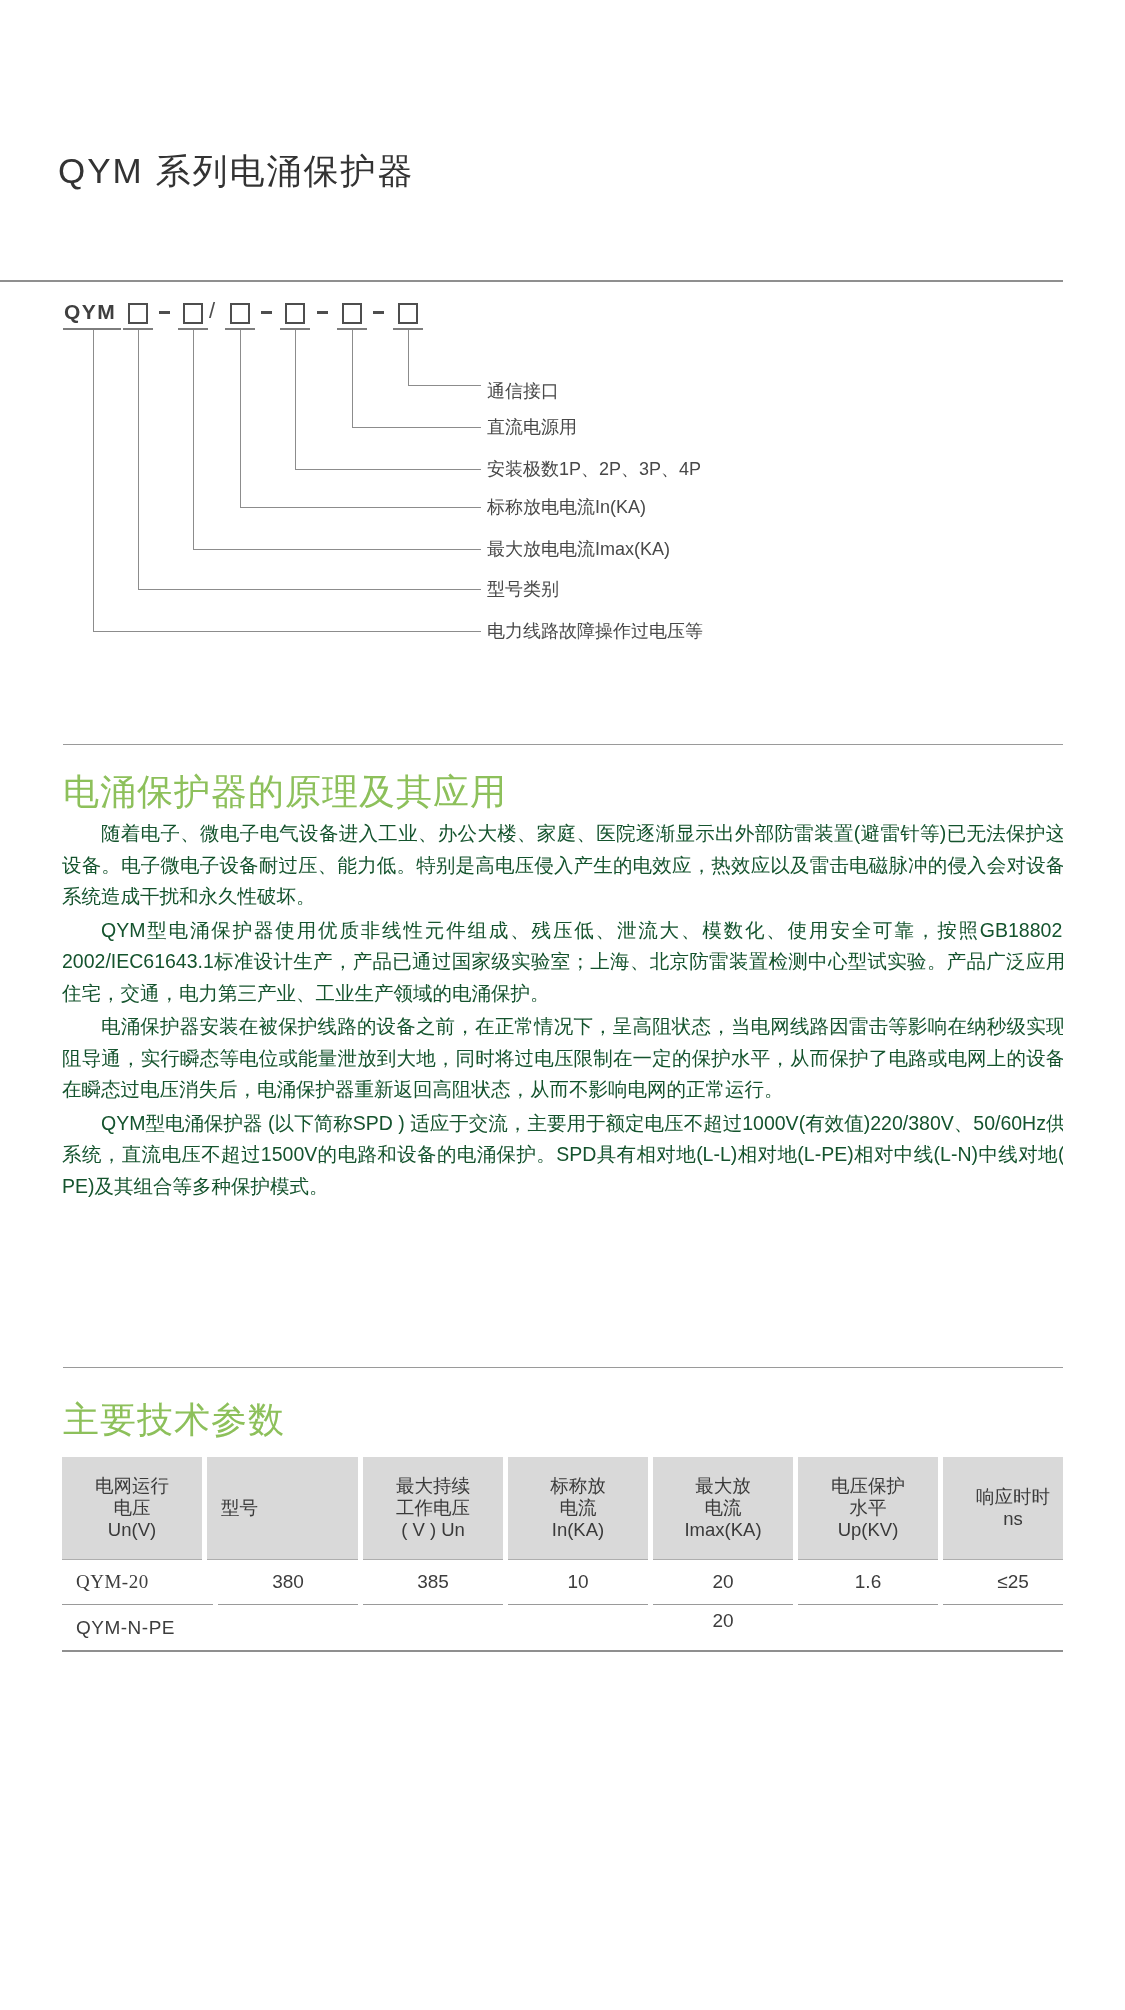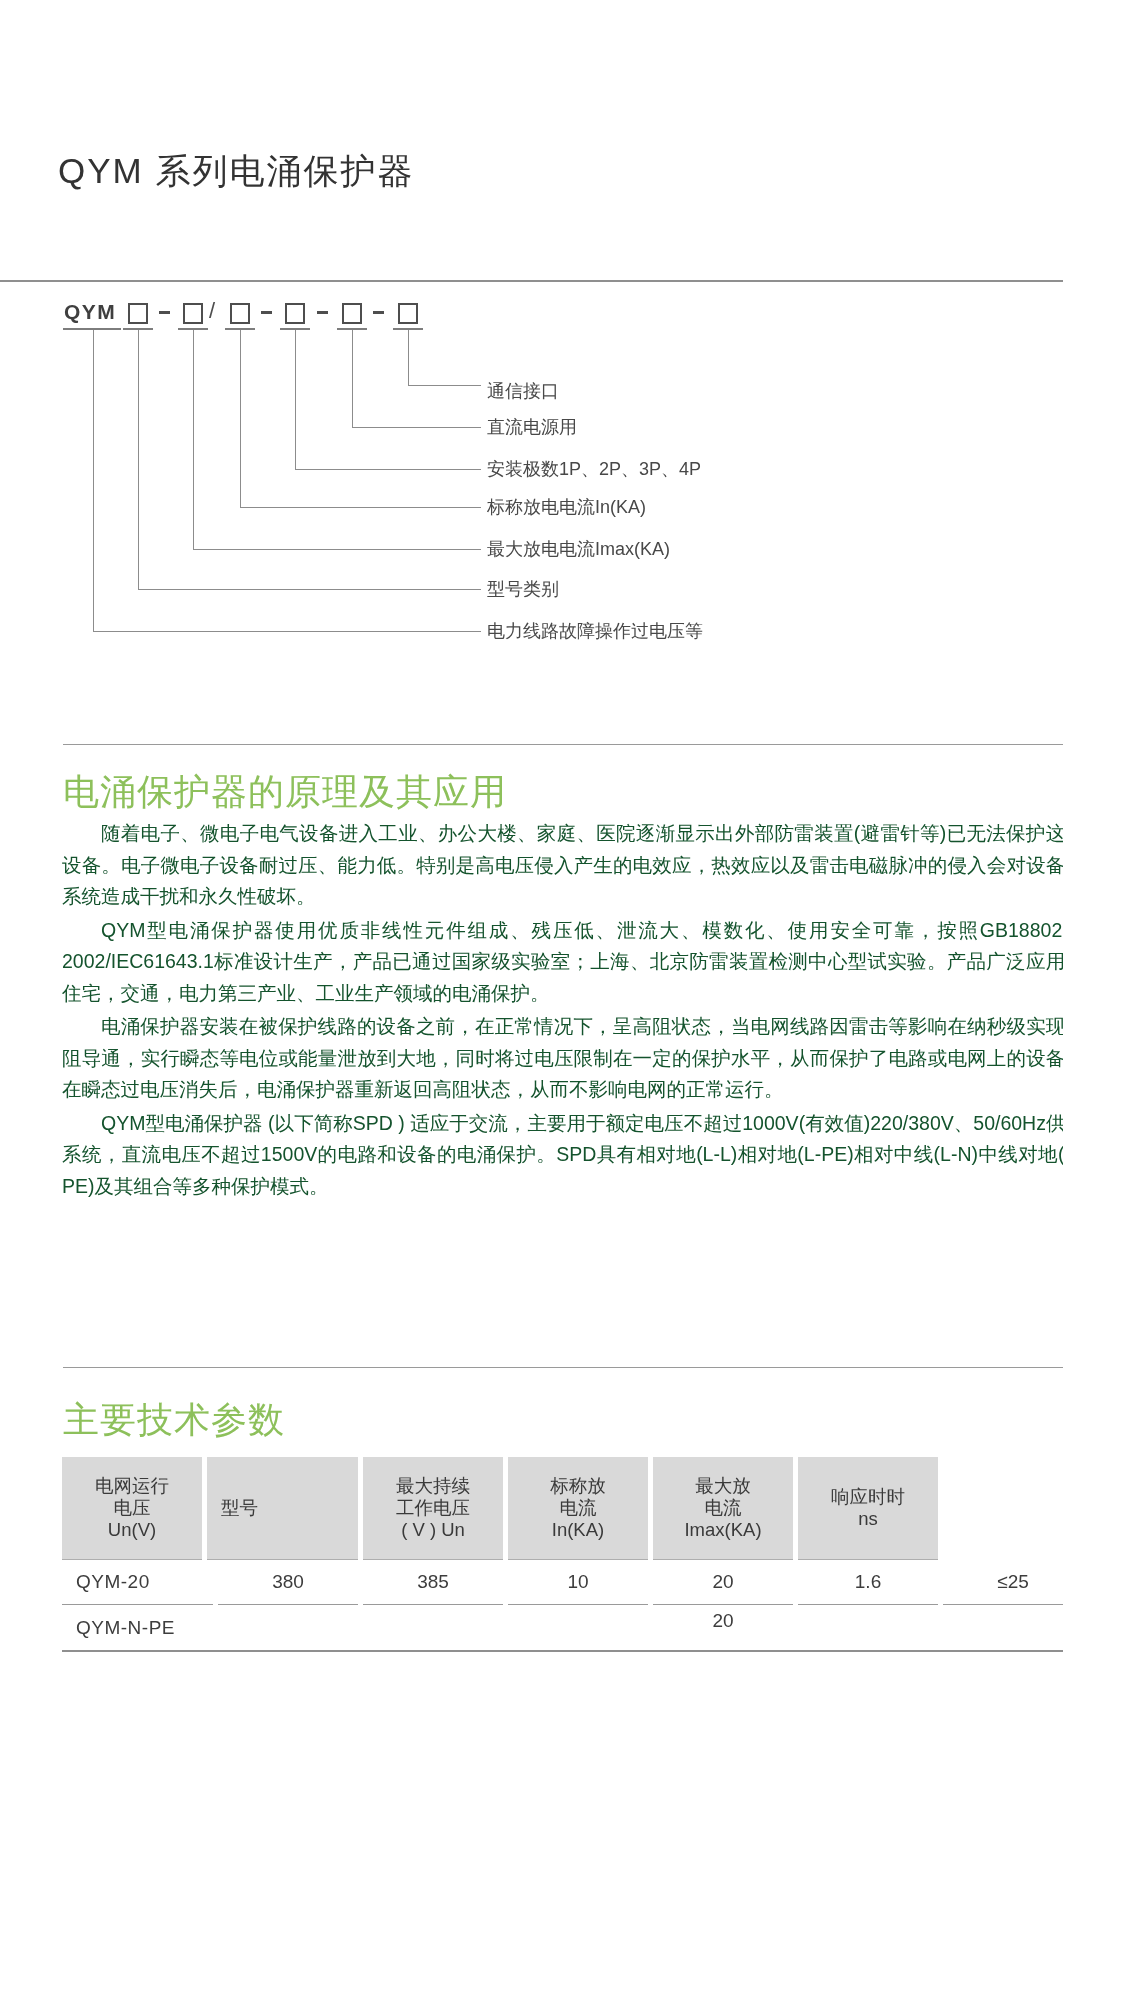--- a/index.html
+++ b/index.html
@@ -103,21 +103,21 @@
   }
   .t-head .c0{
     align-items:flex-start; padding-left:14px; text-align:left;
   }
   .t-body1 .cell{
     height:45px;
     display:flex; align-items:center; justify-content:center;
     font-size:19px; color:#3d3d3d;
     border-bottom:1px solid #9a9a9a;
   }
-  .t-body1 .c0{ justify-content:flex-start; padding-left:14px; letter-spacing:0.5px; }
+  .t-body1 .c0{ justify-content:flex-start; padding-left:14px; letter-spacing:0.5px;font-family:Liberation Serif, serif; }
   .t-body2 .cell{
     height:45px;
     display:flex; align-items:center; justify-content:center;
     font-size:19px; color:#3d3d3d;text-align:center;
   }
   .t-body2 .c0{ justify-content:flex-start; padding-left:14px; letter-spacing:0.5px; }
   .t-body2 .cell-top{ align-items:flex-start; padding-top:5px; }
 </style>
 </head>
 <body>
@@ -200,20 +200,23 @@
       <div class="cell c0">型号</div>
       <div class="cell cn">最大持续
 工作电压
 ( V ) Un</div>
       <div class="cell cn">标称放
 电流
 In(KA)</div>
       <div class="cell cn">最大放
 电流
 Imax(KA)</div>
+      <div class="cell cn">电压保护
+水平
+Up(KV)</div>
       <div class="cell cn">响应时时
 ns</div>
     </div>
     <div class="t-row t-body1">
       <div class="cell c0">QYM-20</div>
       <div class="cell cn">380</div>
       <div class="cell cn">385</div>
       <div class="cell cn">10</div>
       <div class="cell cn">20</div>
       <div class="cell cn">1.6</div>

